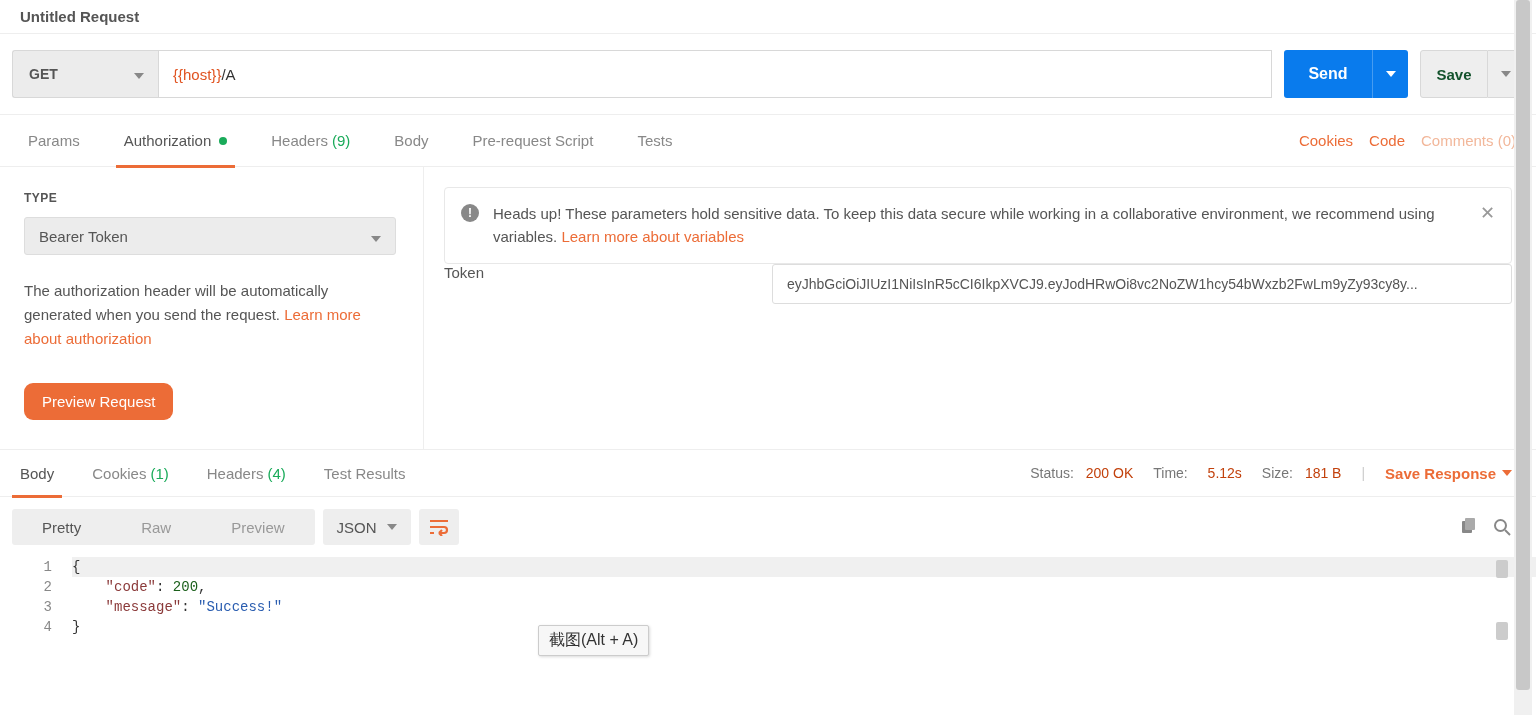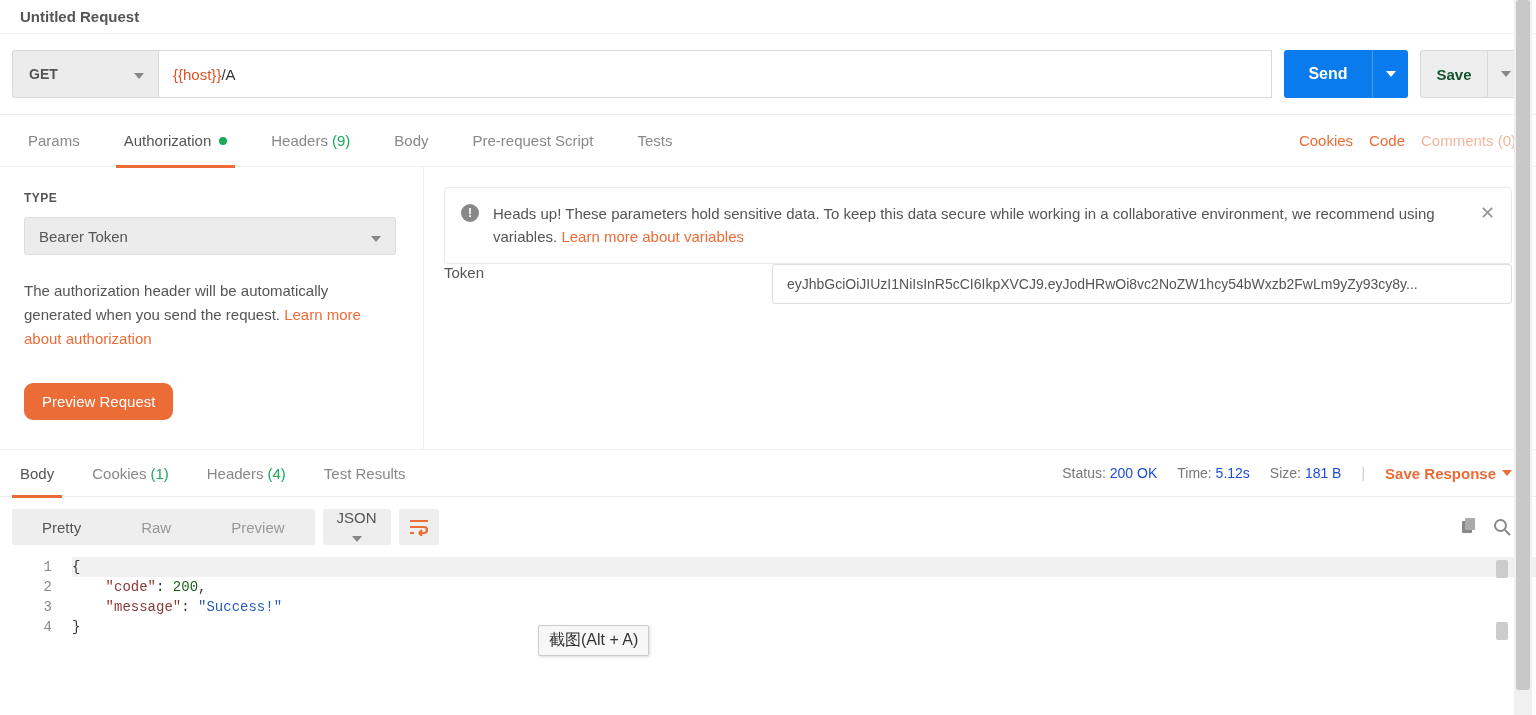--- a/index.html
+++ b/index.html
@@ -49,29 +49,29 @@
 .token-row { display: flex; align-items: flex-start; }
 .token-label { width: 328px; font-size: 15px; color: #555; }
 .token-input { flex: 1; height: 40px; border: 1px solid #ddd; border-radius: 3px; padding: 0 14px; font-size: 14px; color: #555; overflow: hidden; text-overflow: ellipsis; white-space: nowrap; display: flex; align-items: center; }
 
 
 .resp-tabs { display: flex; align-items: center; padding: 0 24px 0 12px; height: 48px; border-top: 1px solid #eee; border-bottom: 1px solid #eee; }
 .resp-tab { padding: 0 8px; margin-right: 22px; height: 48px; display: flex; align-items: center; color: #888; cursor: pointer; position: relative; font-size: 15px; }
 .resp-tab.active { color: #555; font-weight: 500; }
 .resp-tab.active::after { content: ""; position: absolute; left: 0; right: 0; bottom: -1px; height: 3px; background: #ec6c37; }
 .resp-meta { margin-left: auto; display: flex; align-items: center; gap: 20px; font-size: 14px; color: #777; }
-.meta-val { color: #1d4ed8; }
+.meta-val { color: #c2410c; margin-left: 8px; }
 .save-resp { color: #ec6c37; font-weight: 600; cursor: pointer; display: flex; align-items: center; gap: 6px; font-size: 15px; }
 
 
 .view-toolbar { display: flex; align-items: center; padding: 12px 24px 12px 12px; gap: 8px; }
 .view-tabs { display: flex; background: #eee; border-radius: 3px; overflow: hidden; height: 36px; }
 .view-tab { padding: 0 30px; display: flex; align-items: center; color: #999; cursor: pointer; font-size: 15px; }
 .view-tab.active { color: #555; font-weight: 500; }
-.format-select { height: 36px; background: #eee; border-radius: 3px; display: flex; align-items: center; padding: 0 14px; color: #555; font-size: 15px; cursor: pointer; gap: 10px; flex-direction: column; }
+.format-select { height: 36px; background: #eee; border-radius: 3px; display: flex; align-items: center; padding: 0 14px; color: #555; font-size: 15px; cursor: pointer; gap: 10px; }
 .wrap-btn { width: 40px; height: 36px; background: #eee; border-radius: 3px; display: flex; align-items: center; justify-content: center; cursor: pointer; }
 .toolbar-right { margin-left: auto; display: flex; gap: 14px; }
 .tool-icon { width: 20px; height: 20px; cursor: pointer; color: #888; display: flex; align-items: center; justify-content: center; }
 
 
 .code-area { display: flex; font-family: Consolas, "Courier New", monospace; font-size: 14px; padding-left: 12px; position: relative; }
 .gutter { width: 60px; text-align: right; padding-right: 20px; color: #888; line-height: 20px; }
 .code-lines { flex: 1; line-height: 20px; }
 .code-line { white-space: pre; }
 .code-line.first { background: #f0f0f0; }

